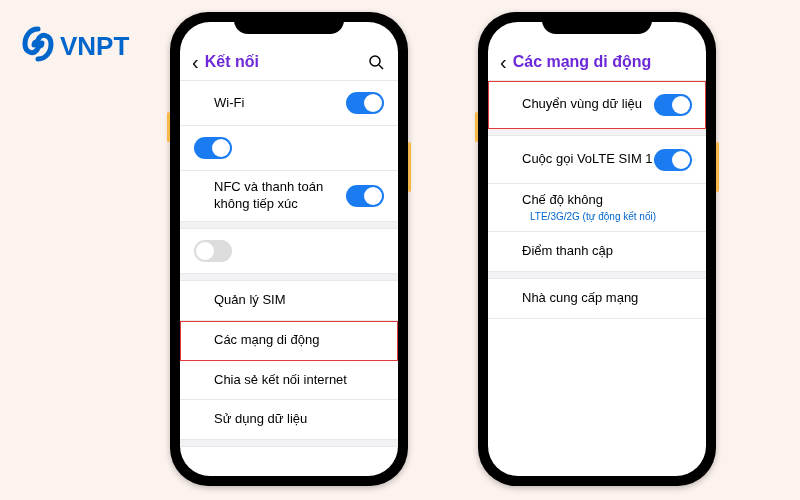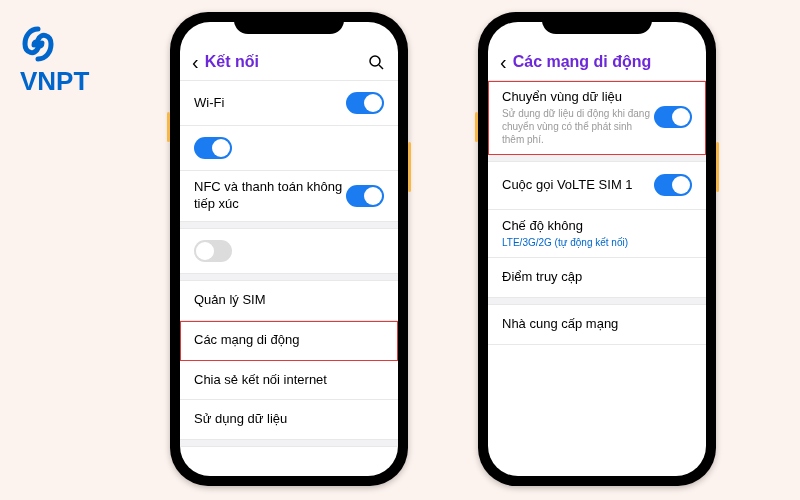--- a/index.html
+++ b/index.html
@@ -9,23 +9,22 @@
     background: #fdf3ee;
     font-family: -apple-system, Helvetica, Arial, sans-serif;
     position: relative;
     overflow: hidden;
   }
   .logo {
     position: absolute;
     top: 26px;
     left: 20px;
     display: flex;
-    align-items: flex-start;
+    align-items: flex-end;
     gap: 4px;
-    flex-direction: column;
   }
   .logo-swirl {
     width: 36px; height: 36px;
     position: relative;
   }
   .logo-swirl svg { width: 36px; height: 36px; }
   .logo-text {
     font-weight: 800;
     font-size: 26px;
     letter-spacing: 0px;
@@ -112,28 +111,29 @@
     align-items: center;
     justify-content: space-between;
     background: #fff;
   }
   .row.tall { padding: 8px 14px; min-height: 48px; }
   .row-text { flex: 1; }
   .row-label {
     font-size: 13px;
     color: #000;
     line-height: 1.3;
+    margin-left: 20px;
   }
   .row-sub {
     font-size: 10px;
     color: #9a9a9a;
     line-height: 1.3;
     margin-top: 1px;
   }
-  .row-sub.link { color: #0066cc; }
+  .row-sub.link { color: #0066cc; margin-left: 28px; }
   .toggle {
     width: 38px;
     height: 22px;
     background: #1a7cf0;
     border-radius: 12px;
     position: relative;
     flex-shrink: 0;
   }
   .toggle::after {
     content: '';
@@ -236,40 +236,39 @@
     <div class="screen">
       <div class="header">
         <span class="back-chevron">‹</span>
         <span class="header-title">Các mạng di động</span>
       </div>
 
       <div class="list">
         <div class="row tall highlight-red">
           <div class="row-text">
             <div class="row-label">Chuyển vùng dữ liệu</div>
-            <div class="row-sub">Sử dụng dữ liệu di động khi đang chuyển vùng có thể phát sinh thêm phí.</div>
           </div>
           <div class="toggle"></div>
         </div>
         <div class="gap"></div>
         <div class="row tall">
           <div class="row-text">
             <div class="row-label">Cuộc gọi VoLTE SIM 1</div>
           </div>
           <div class="toggle"></div>
         </div>
         <div class="row tall">
           <div class="row-text">
             <div class="row-label">Chế độ không</div>
             <div class="row-sub link">LTE/3G/2G (tự động kết nối)</div>
           </div>
         </div>
         <div class="row">
           <div class="row-text">
-              <div class="row-label">Điểm truy cập</div>
+              <div class="row-label">Điểm thanh cập</div>
             </div>
         </div>
         <div class="gap"></div>
         <div class="row">
           <div class="row-text">
               <div class="row-label">Nhà cung cấp mạng</div>
             </div>
         </div>
       </div>
     </div>

